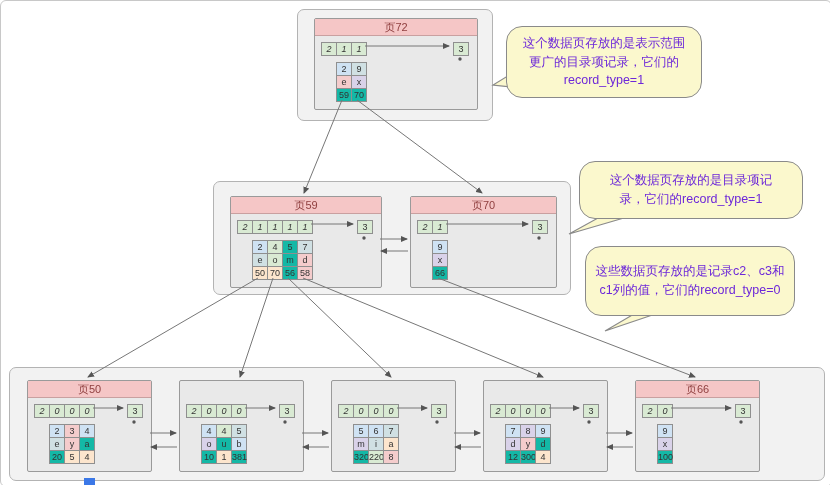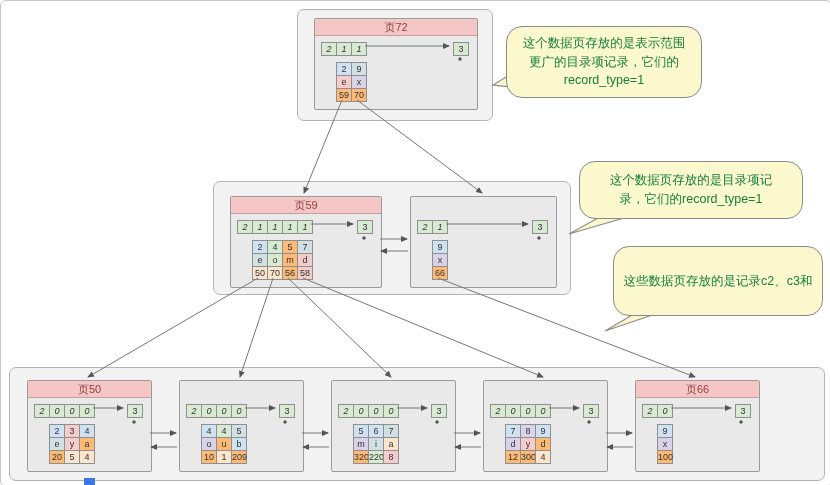--- a/index.html
+++ b/index.html
@@ -14,26 +14,26 @@
     line-height:12px;text-align:center;color:#333;}
   .tcell{display:inline-block;margin-right:-1px;background:#d9ead3;vertical-align:top;}
   .trow{position:absolute;left:6px;top:6px;white-space:nowrap;font-style:italic;}
   .sup{position:absolute;top:6px;}
   .stack{position:absolute;top:26px;width:16px;}
   .vcell{display:block;margin-bottom:-1px;background:#f4f4f4;}
   .vcell[data-c="blue"]{background:#cfe2f3}
   .vcell[data-c="cyan"]{background:#d0e0e3}
   .vcell[data-c="purple"]{background:#d9d2e9}
   .vcell[data-c="pink"]{background:#f4cccc}
-  .vcell[data-c="yellow"]{background:#fdba74}
+  .vcell[data-c="yellow"]{background:#14b8a6}
   .vcell[data-c="orange"]{background:#fce5cd}
   .vcell[data-c="green"]{background:#d9ead3}
   .bubble{position:absolute;background:#fbf8cd;border:1.3px solid #8a8a8a;border-radius:16px;
     display:flex;flex-direction:column;justify-content:center;text-align:center;
-    font-size:12.5px;color:#15803d;line-height:1.5;z-index:6;padding:2px 6px;box-sizing:border-box;}
+    font-size:12.5px;color:#6d28d9;line-height:1.5;z-index:6;padding:2px 6px;box-sizing:border-box;}
   svg.arrows{position:absolute;left:0;top:0;z-index:5;pointer-events:none;}
   .ln{stroke:#777;stroke-width:1;}
   .wm{position:absolute;left:83px;top:477px;width:11px;height:7px;background:#3b78e7;}
 </style>
 </head>
 <body>
 
 <div class="canvas">
 
   <div class="group" style="left:296px;top:8px;width:194px;height:110px">
@@ -78,20 +78,21 @@
           <span class="vcell" data-c="yellow">56</span>
         </div>
         <div class="stack" style="left:66px">
           <span class="vcell" data-c="cyan">7</span>
           <span class="vcell" data-c="pink">d</span>
           <span class="vcell" data-c="pink">58</span>
         </div>
       </div>
     </div>
     <div class="page" style="left:196px;top:14px;width:145px;height:90px">
+      <div class="ptitle">页70</div>
       <div class="pbody">
         <div class="trow"><span class="tcell">2</span><span class="tcell">1</span></div>
         <span class="tcell sup" style="left:121px">3</span>
         <div class="stack" style="left:21px">
           <span class="vcell" data-c="blue">9</span>
           <span class="vcell" data-c="purple">x</span>
           <span class="vcell" data-c="yellow">66</span>
         </div>
       </div>
     </div>
@@ -132,21 +133,21 @@
           <span class="vcell" data-c="yellow">10</span>
         </div>
         <div class="stack" style="left:36px">
           <span class="vcell" data-c="green">4</span>
           <span class="vcell" data-c="yellow">u</span>
           <span class="vcell" data-c="orange">1</span>
         </div>
         <div class="stack" style="left:51px">
           <span class="vcell" data-c="cyan">5</span>
           <span class="vcell" data-c="blue">b</span>
-          <span class="vcell" data-c="yellow">209</span>
+          <span class="vcell" data-c="yellow">381</span>
         </div>
       </div>
     </div>
 
     <div class="page" style="left:321px;top:12px;width:123px;height:90px">
       <div class="pbody">
         <div class="trow"><span class="tcell">2</span><span class="tcell">0</span><span class="tcell">0</span><span class="tcell">0</span></div>
         <span class="tcell sup" style="left:99px">3</span>
         <div class="stack" style="left:21px">
           <span class="vcell" data-c="blue">5</span>
@@ -260,18 +261,19 @@
 
   <div class="bubble" style="left:505px;top:25px;width:196px;height:72px">
     <div>这个数据页存放的是表示范围</div>
     <div>更广的目录项记录，它们的</div>
     <div>record_type=1</div>
   </div>
   <div class="bubble" style="left:578px;top:160px;width:224px;height:58px">
     <div>这个数据页存放的是目录项记</div>
     <div>录，它们的record_type=1</div>
   </div>
-  <div class="bubble" style="left:612px;top:245px;width:210px;height:70px">
+  <div class="bubble" style="left:584px;top:245px;width:210px;height:70px">
     <div>这些数据页存放的是记录c2、c3和</div>
+    <div>c1列的值，它们的record_type=0</div>
   </div>
 
   <div class="wm"></div>
 </div>
 
 </body></html>

